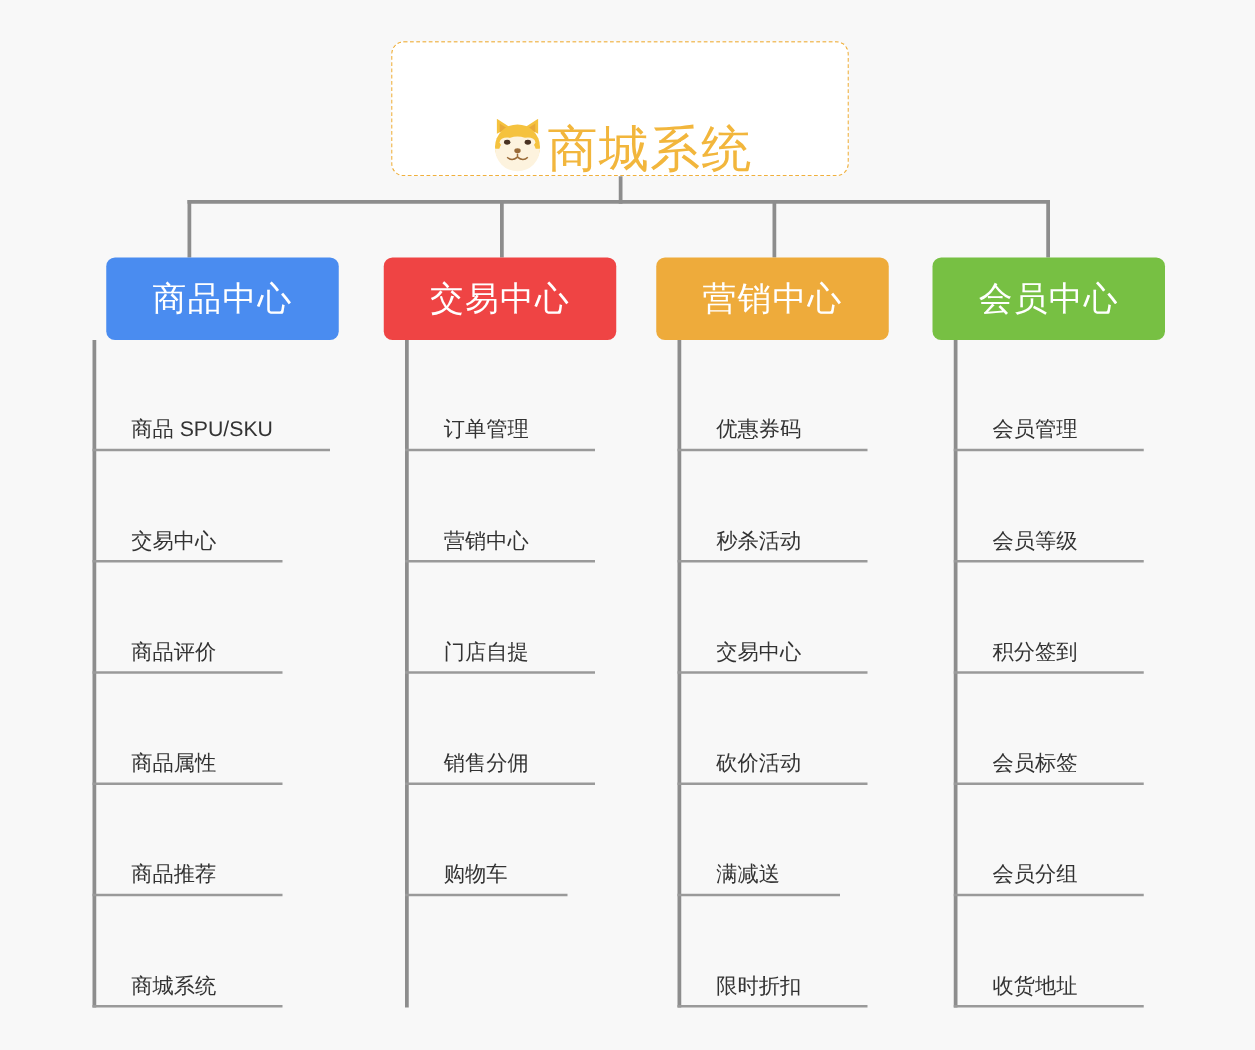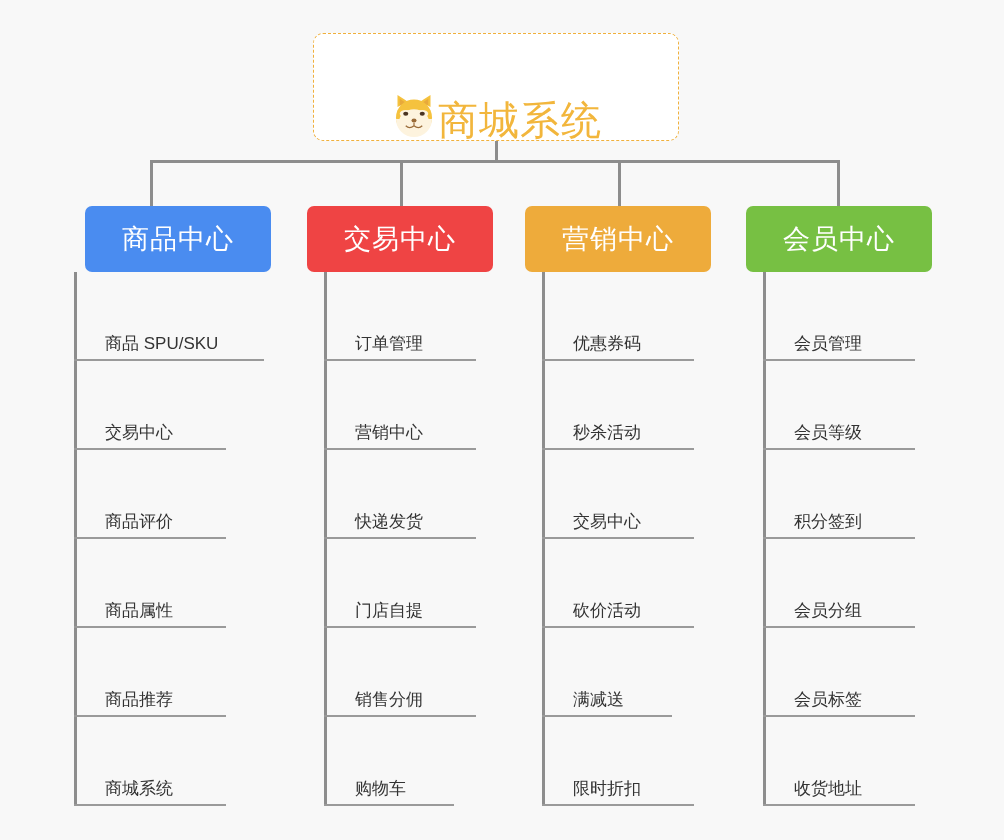--- a/index.html
+++ b/index.html
@@ -203,24 +203,20 @@
     <div class="items">
       <div class="item">
         <span class="item-label">订单管理</span>
         <span class="item-underline" style="width:152px;"></span>
       </div>
       <div class="item">
         <span class="item-label">营销中心</span>
         <span class="item-underline" style="width:152px;"></span>
       </div>
       <div class="item">
-        <span class="item-label">快递发货</span>
-        <span class="item-underline" style="width:152px;"></span>
-      </div>
-      <div class="item">
         <span class="item-label">门店自提</span>
         <span class="item-underline" style="width:152px;"></span>
       </div>
       <div class="item">
         <span class="item-label">销售分佣</span>
         <span class="item-underline" style="width:152px;"></span>
       </div>
       <div class="item">
         <span class="item-label">购物车</span>
         <span class="item-underline" style="width:130px;"></span>
@@ -273,27 +269,27 @@
       </div>
       <div class="item">
         <span class="item-label">会员等级</span>
         <span class="item-underline" style="width:152px;"></span>
       </div>
       <div class="item">
         <span class="item-label">积分签到</span>
         <span class="item-underline" style="width:152px;"></span>
       </div>
       <div class="item">
+        <span class="item-label">会员标签</span>
+        <span class="item-underline" style="width:152px;"></span>
+      </div>
+      <div class="item">
         <span class="item-label">会员分组</span>
         <span class="item-underline" style="width:152px;"></span>
       </div>
       <div class="item">
-        <span class="item-label">会员标签</span>
-        <span class="item-underline" style="width:152px;"></span>
-      </div>
-      <div class="item">
         <span class="item-label">收货地址</span>
         <span class="item-underline" style="width:152px;"></span>
       </div>
     </div>
   </div>
 
 </div>
 
 </body></html>

